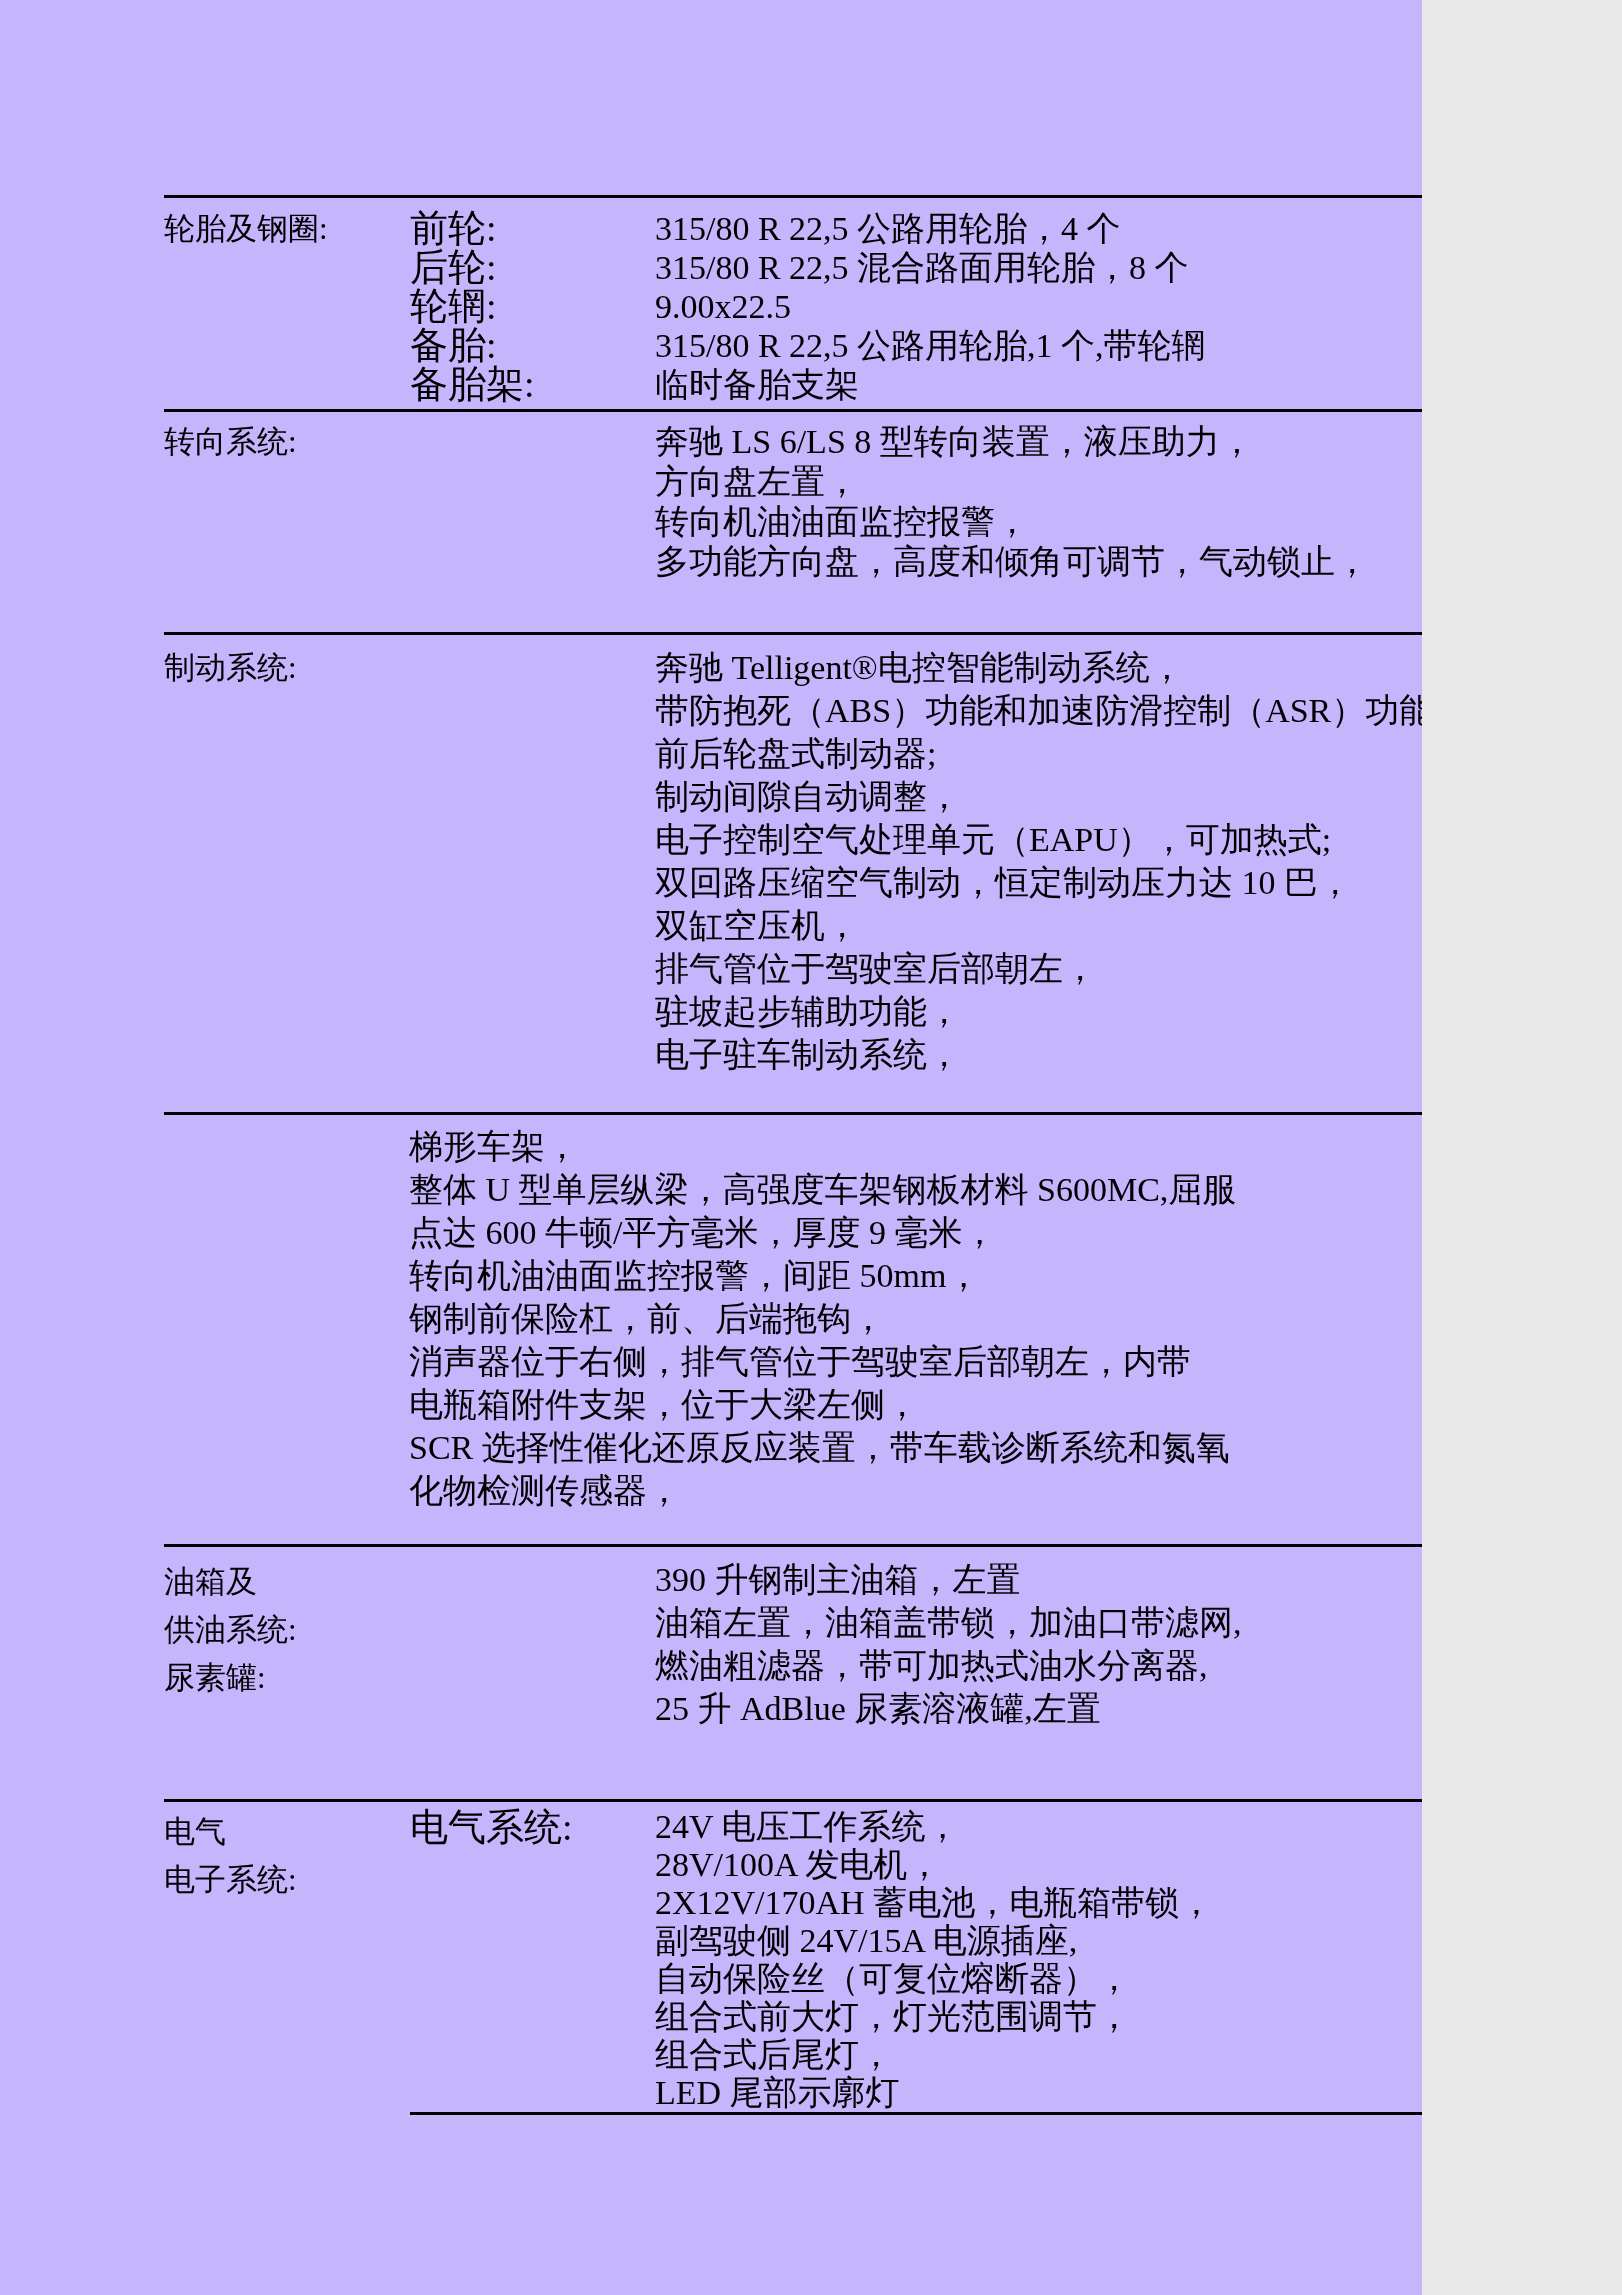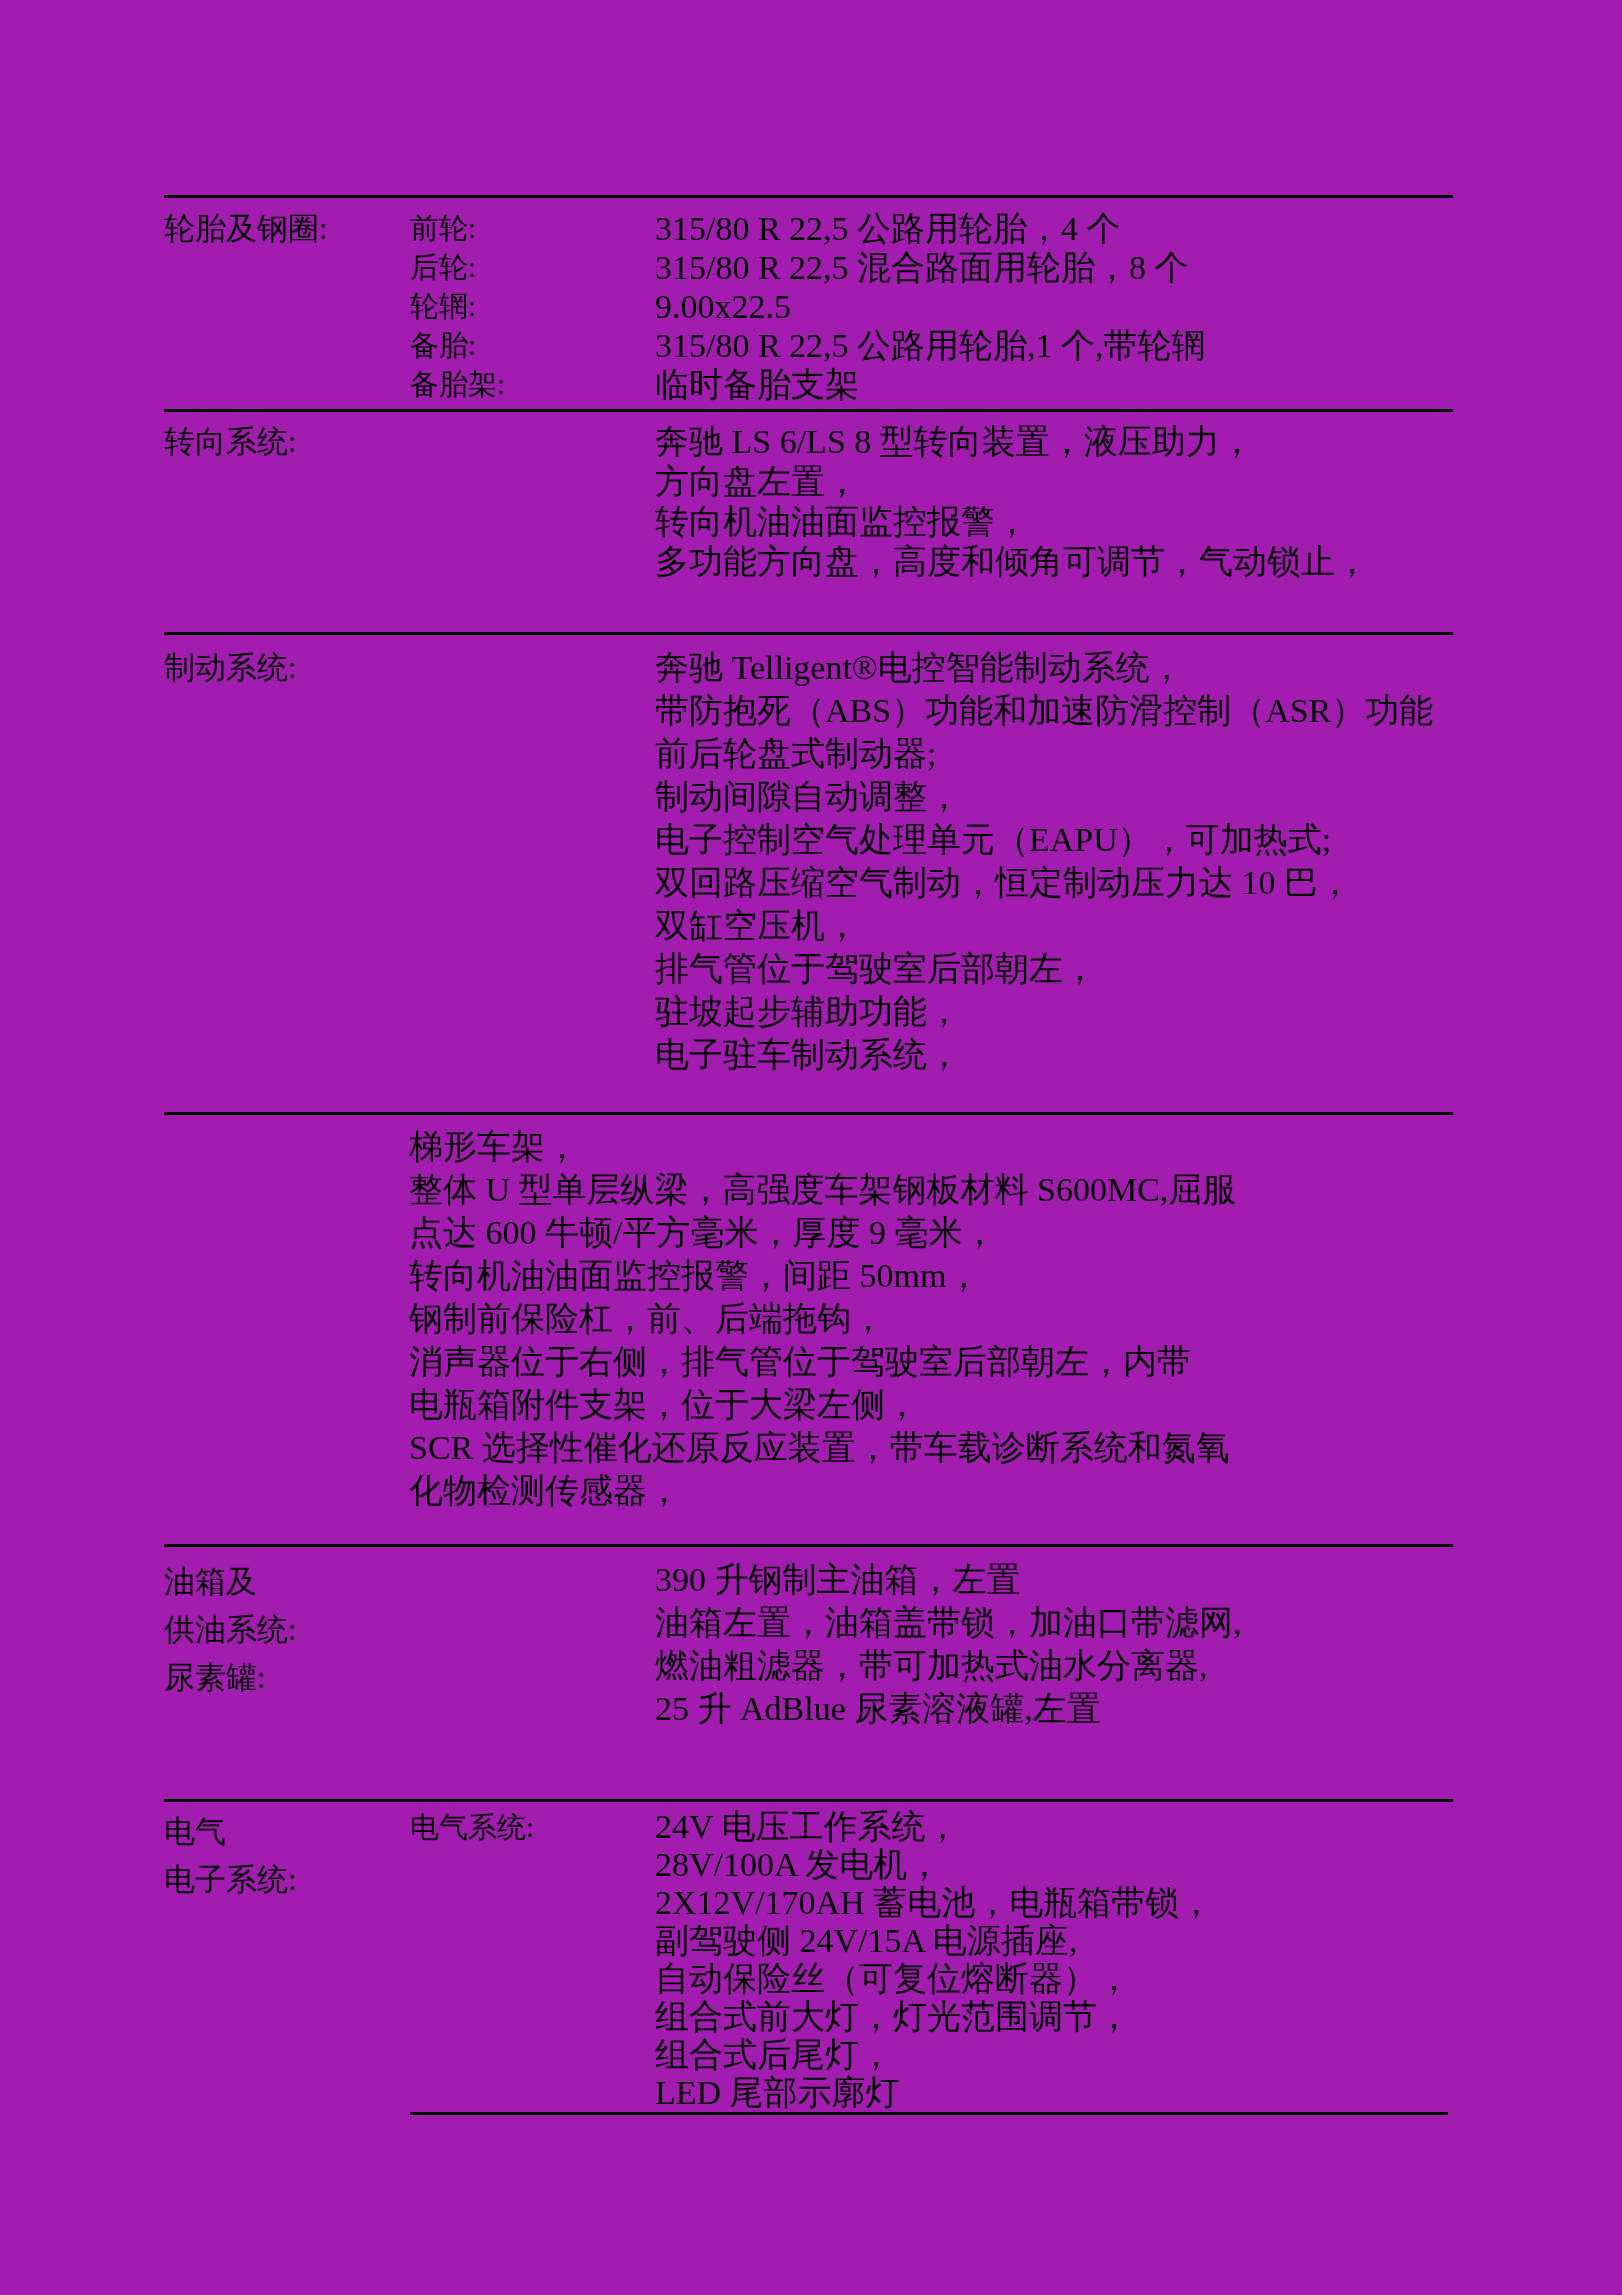--- a/index.html
+++ b/index.html
@@ -1,24 +1,24 @@
 <!DOCTYPE html>
 <html style="font-size:10.5px"><head>
 <meta charset="utf-8">
 <style>
   html,body{margin:0;padding:0;background:#e8e8e8;}
   .page{
-    position:relative;width:1622px;height:2295px;background:#a21caf;
+    position:relative;width:1422px;height:2295px;background:#c4b5fd;
     font-family:"Liberation Serif","DejaVu Serif",serif;color:#000000;
     overflow:hidden;
   }
   .doc{position:absolute;left:164px;top:195px;width:1289px;}
   .sec{display:flex;border-top:3.3px solid #000;box-sizing:border-box;align-items:flex-start;}
   .col1{flex:0 0 246px;width:246px;font-size:31px;line-height:48px;}
-  .col2{flex:0 0 245px;width:245px;font-size:29px;}
+  .col2{flex:0 0 245px;width:245px;font-size:38px;}
   .col3{flex:0 0 831px;width:831px;font-size:34px;overflow:hidden;}
   .ln{white-space:nowrap;}
   .sec-tires{padding:10.5px 0 5.2px 0;}
   .sec-tires .col1{line-height:39px;}
   .sec-tires .col2,.sec-tires .col3{line-height:39px;}
   .sec-steering{padding:10.5px 0 50px 0;}
   .sec-steering .col3{line-height:40px;}
   .sec-steering .col1{line-height:40px;}
   .sec-braking{padding:10.5px 0 36px 0;}
   .sec-braking .col3{line-height:43px;}

